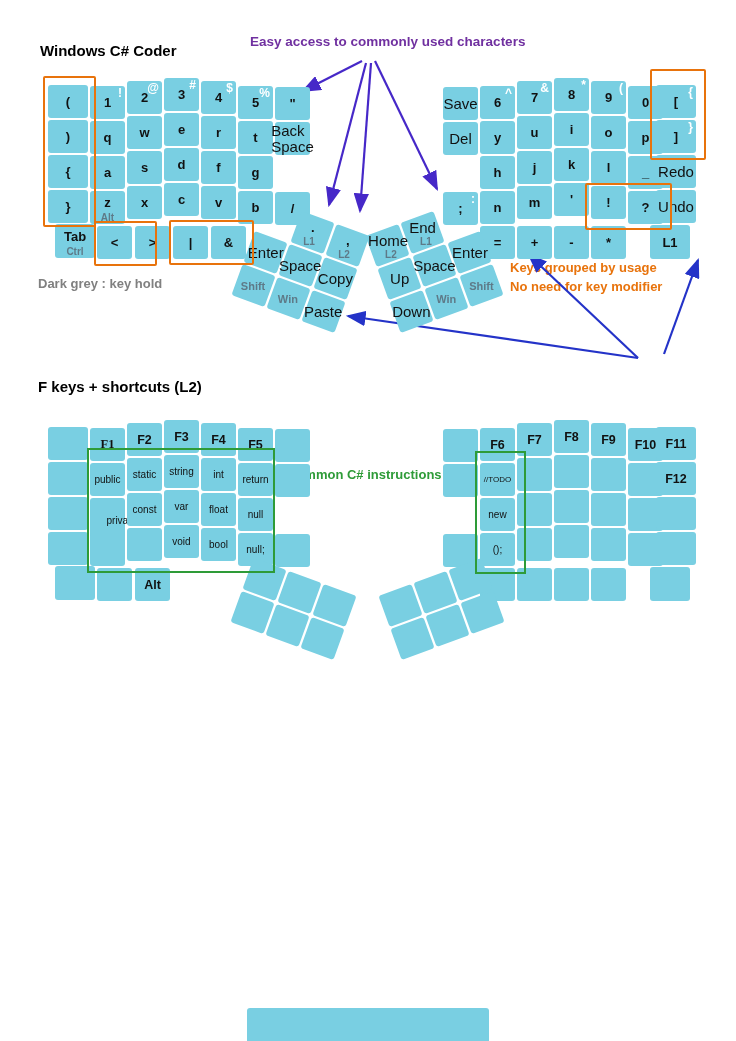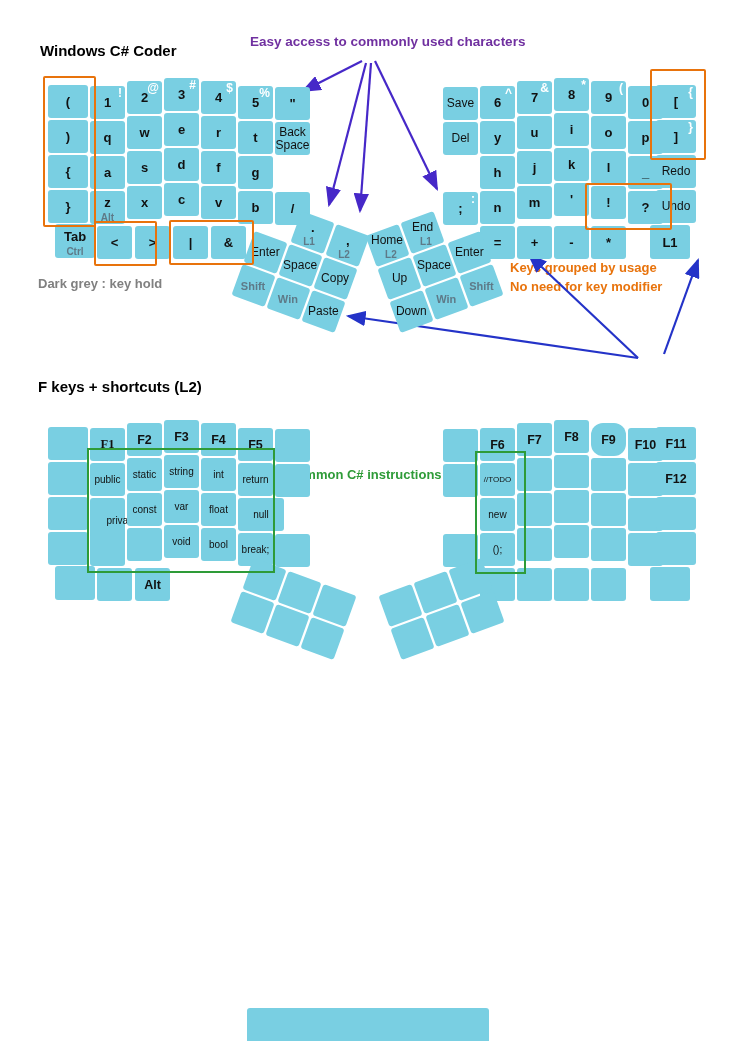--- a/index.html
+++ b/index.html
@@ -6,21 +6,21 @@
   #canvas{
     position:relative;width:736px;height:1041px;background:#fff;overflow:hidden;
     font-family:"Liberation Sans","DejaVu Sans",sans-serif;
   }
   .key{
     position:absolute;background:var(--key,#79cfe2);border-radius:3px;
     display:flex;align-items:center;justify-content:center;box-sizing:border-box;
   }
   .klabel{color:var(--keytext,#111);}
   .main>.klabel{font-weight:bold;font-size:13px;}
-  .small>.klabel{font-size:12px;text-align:center;line-height:1.05;}
+  .small>.klabel{font-size:15px;text-align:left;line-height:1.05;}
   .code>.klabel{font-size:10px;}
   .tiny>.klabel{font-size:8px;}
   .fkey>.klabel{font-weight:bold;font-size:12.5px;}
   .holdkey>.klabel{font-weight:bold;font-size:11px;color:var(--hold,#5e7a88);}
   .hashold>.klabel{transform:translateY(-5px);}
   .kshift{position:absolute;top:0;right:3px;font-weight:bold;font-size:12px;color:#fff;}
   .khold{position:absolute;bottom:1px;left:0;width:100%;text-align:center;
          font-weight:bold;font-size:10px;color:var(--hold,#5e7a88);}
   .orect{position:absolute;border:2px solid var(--orange,#e8730c);border-radius:2px;background:transparent;}
   .grect{position:absolute;border:2px solid var(--green,#2e9b38);background:transparent;}
@@ -362,52 +362,52 @@
     </div>
     <div class="key code" style="left: 127px; top: 493px; width: 35px; height: 33px;">
       <span class="klabel">const</span>
     </div>
     <div class="key code" style="left: 164px; top: 490px; width: 35px; height: 33px;">
       <span class="klabel">var</span>
     </div>
     <div class="key code" style="left: 201px; top: 493px; width: 35px; height: 33px;">
       <span class="klabel">float</span>
     </div>
-    <div class="key code" style="left: 238px; top: 498px; width: 46px; height: 33px;">
+    <div class="key code" style="left: 238px; top: 498px; width: 35px; height: 33px;">
       <span class="klabel">null</span>
     </div>
     <div class="key blank" style="left: 48px; top: 532px; width: 40px; height: 33px;"></div>
     <div class="key blank" style="left: 90px; top: 533px; width: 35px; height: 33px;"></div>
     <div class="key blank" style="left: 127px; top: 528px; width: 35px; height: 33px;"></div>
     <div class="key code" style="left: 164px; top: 525px; width: 35px; height: 33px;">
       <span class="klabel">void</span>
     </div>
     <div class="key code" style="left: 201px; top: 528px; width: 35px; height: 33px;">
       <span class="klabel">bool</span>
     </div>
     <div class="key code" style="left: 238px; top: 533px; width: 35px; height: 33px;">
-      <span class="klabel">break;</span>
+      <span class="klabel">null;</span>
     </div>
     <div class="key blank" style="left: 275px; top: 534px; width: 35px; height: 33px;"></div>
     <div class="key blank" style="left: 55px; top: 566px; width: 40px; height: 34px;"></div>
     <div class="key blank" style="left: 97px; top: 568px; width: 35px; height: 33px;"></div>
     <div class="key fkey" style="left: 135px; top: 568px; width: 35px; height: 33px;">
       <span class="klabel">Alt</span>
     </div>
     <div class="key blank" style="left: 443px; top: 429px; width: 35px; height: 33px;"></div>
     <div class="key fkey" style="left: 480px; top: 428px; width: 35px; height: 33px;">
       <span class="klabel">F6</span>
     </div>
     <div class="key fkey" style="left: 517px; top: 423px; width: 35px; height: 33px;">
       <span class="klabel">F7</span>
     </div>
     <div class="key fkey" style="left: 554px; top: 420px; width: 35px; height: 33px;">
       <span class="klabel">F8</span>
     </div>
-    <div class="key fkey" style="left: 591px; top: 423px; width: 35px; height: 33px; border-radius: 12px;">
+    <div class="key fkey" style="left: 591px; top: 423px; width: 35px; height: 33px;">
       <span class="klabel">F9</span>
     </div>
     <div class="key fkey" style="left: 628px; top: 428px; width: 35px; height: 33px;">
       <span class="klabel">F10</span>
     </div>
     <div class="key fkey" style="left: 656px; top: 427px; width: 40px; height: 33px;">
       <span class="klabel">F11</span>
     </div>
     <div class="key blank" style="left: 443px; top: 464px; width: 35px; height: 33px;"></div>
     <div class="key tiny" style="left: 480px; top: 463px; width: 35px; height: 33px;">

